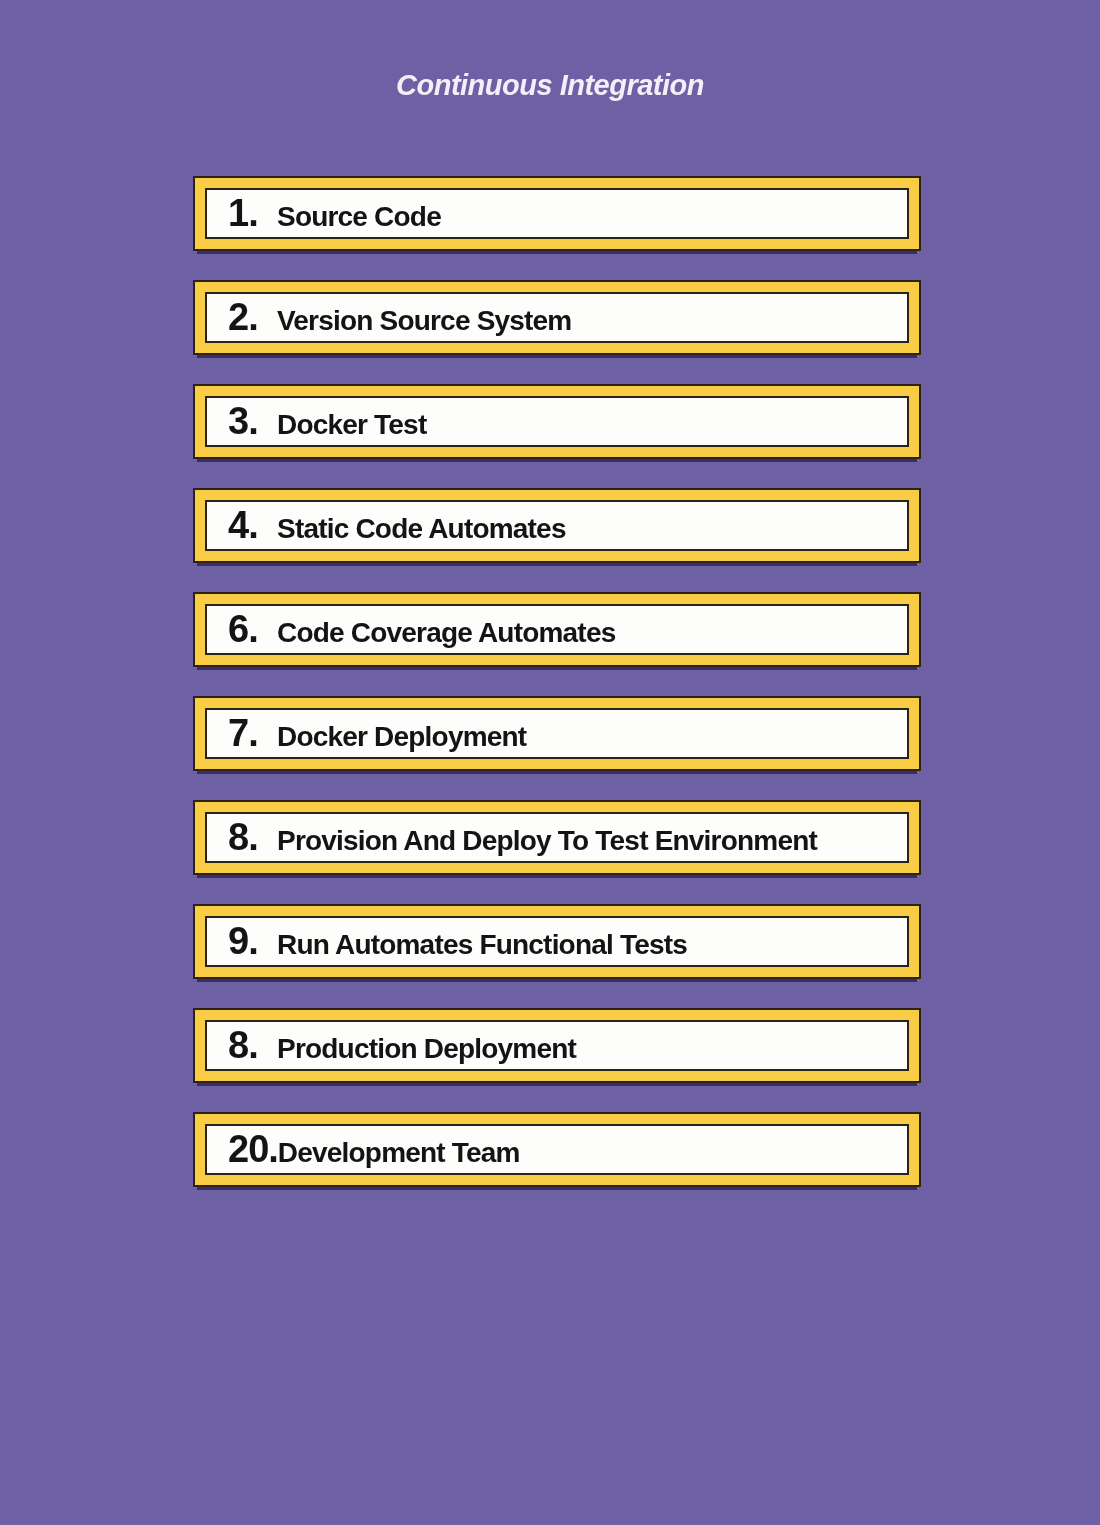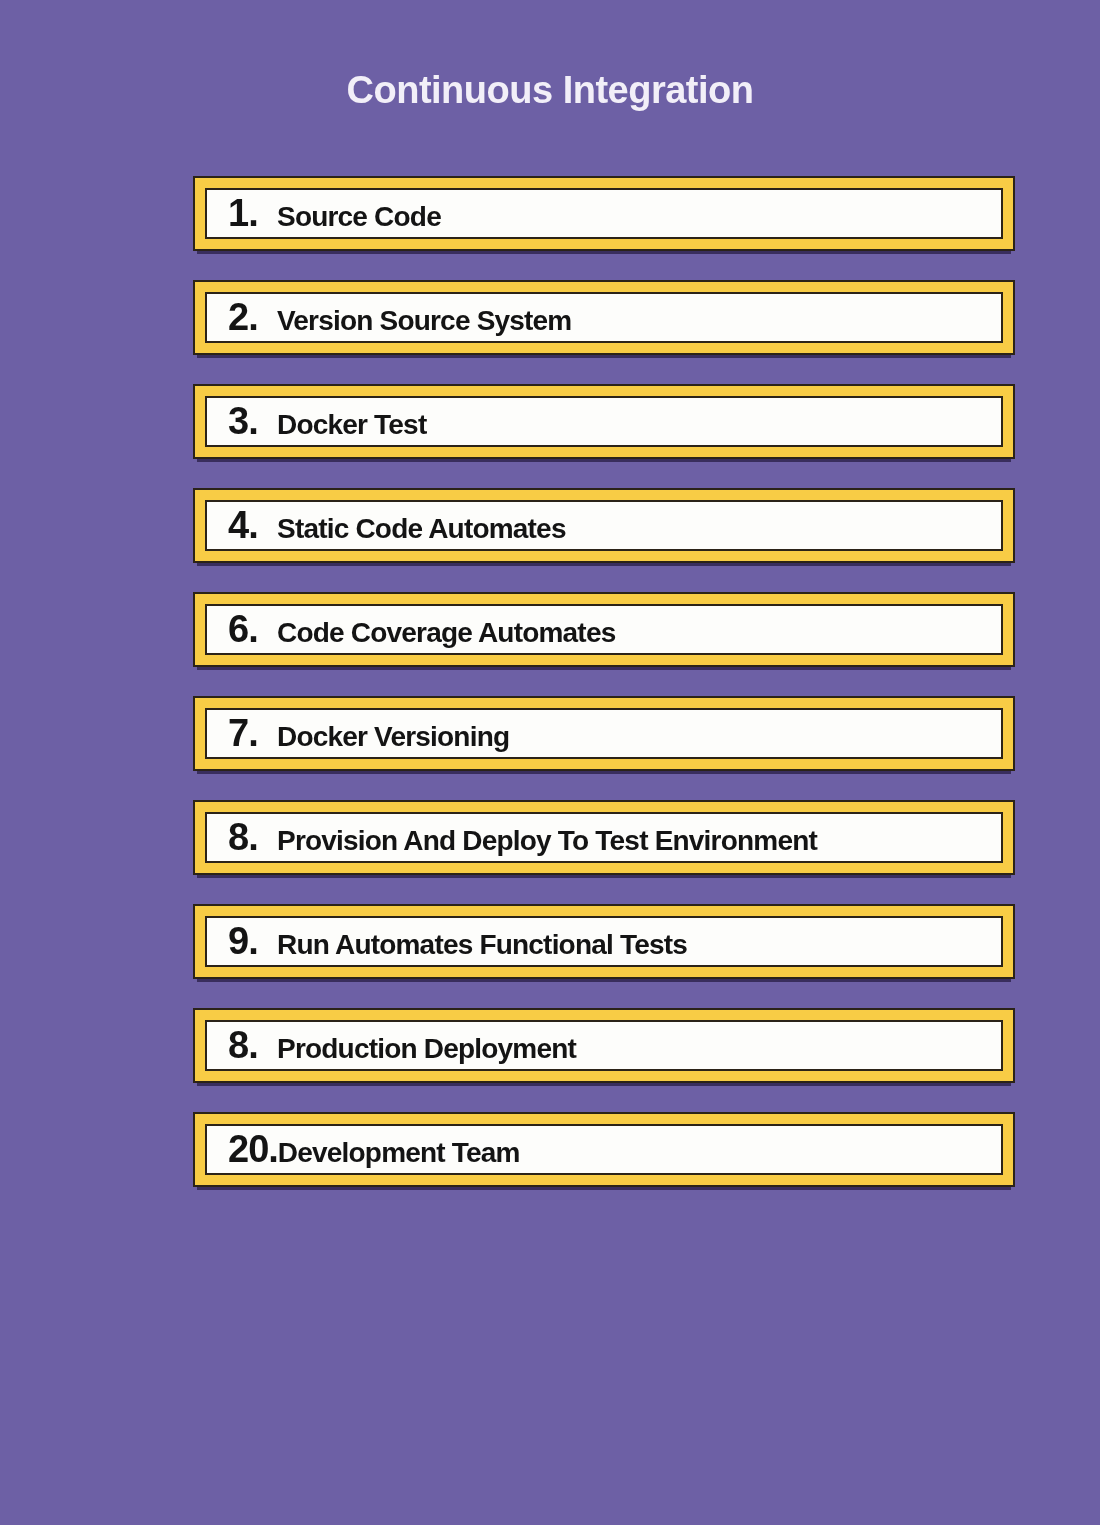--- a/index.html
+++ b/index.html
@@ -14,35 +14,36 @@
     font-family: "Liberation Sans", sans-serif;
     overflow: hidden;
   }
   .page-title {
     position: absolute;
     top: 68px;
     left: 0;
     right: 0;
     margin: 0;
     text-align: center;
-    font-size: 38px;
+    font-size: 29px;
     line-height: 1.2;
     font-weight: bold;
     letter-spacing: -0.5px;
     color: #f2eff8;
+    font-style: italic;
   }
   .steps-list {
     position: absolute;
     top: 176px;
     left: 193px;
     width: 728px;
   }
   .step {
     box-sizing: border-box;
-    width: 822px;
+    width: 728px;
     height: 75px;
     margin-bottom: 29px;
     background: #f8cc45;
     border: 2px solid #2b2318;
     padding: 10px;
     box-shadow: 0 7px 0 -4px rgba(48, 38, 80, 0.85);
   }
   .step-inner {
     box-sizing: border-box;
     height: 100%;
@@ -89,21 +90,21 @@
   <div class="step">
     <div class="step-inner"><span class="step-number">4.</span><span class="step-label">Static Code Automates</span></div>
   </div>
 
 
   <div class="step">
     <div class="step-inner"><span class="step-number">6.</span><span class="step-label">Code Coverage Automates</span></div>
   </div>
 
   <div class="step">
-    <div class="step-inner"><span class="step-number">7.</span><span class="step-label">Docker Versioning</span></div>
+    <div class="step-inner"><span class="step-number">7.</span><span class="step-label">Docker Deployment</span></div>
   </div>
 
   <div class="step">
     <div class="step-inner"><span class="step-number">8.</span><span class="step-label">Provision And Deploy To Test Environment</span></div>
   </div>
 
   <div class="step">
     <div class="step-inner"><span class="step-number">9.</span><span class="step-label">Run Automates Functional Tests</span></div>
   </div>
 

